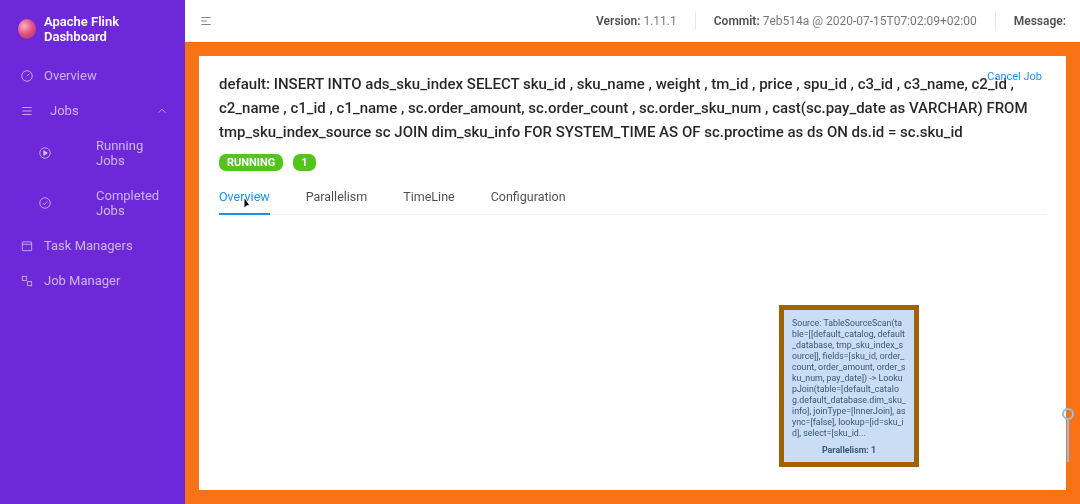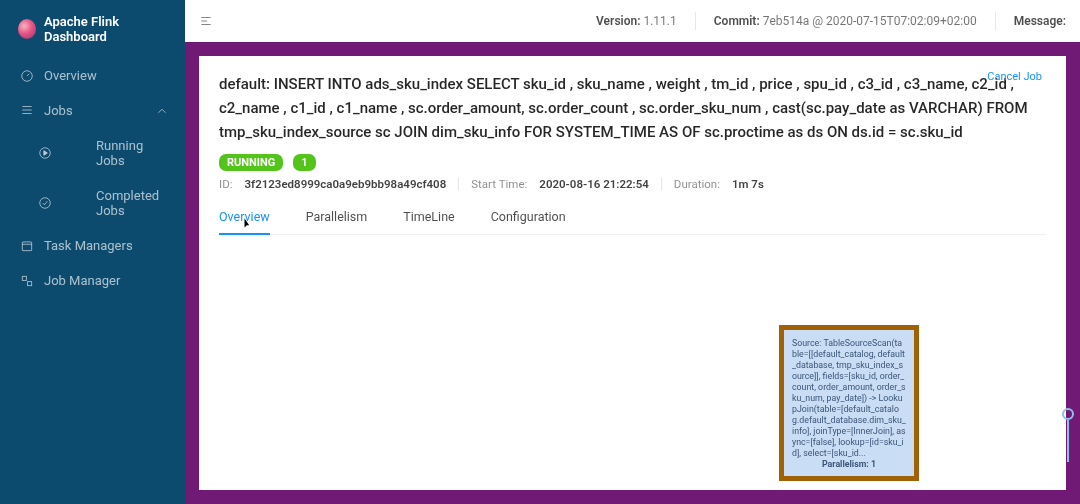--- a/index.html
+++ b/index.html
@@ -1,31 +1,31 @@
 <!DOCTYPE html>
 <html><head>
 <meta charset="utf-8">
 <style>
   * { box-sizing: border-box; margin: 0; padding: 0; }
   html, body { width: 1080px; height: 504px; font-family: -apple-system, BlinkMacSystemFont, "Segoe UI", Roboto, "Helvetica Neue", Arial, sans-serif; background: #f0f2f5; color: rgba(0,0,0,.85); overflow: hidden; }
   .app { display: flex; width: 100%; height: 100%; }
 
   
-  .sidebar { width: 185px; background: #0c4a6e; color: rgba(255,255,255,.65); display: flex; flex-direction: column; font-size: 13px; }
+  .sidebar { width: 185px; background: #6d28d9; color: rgba(255,255,255,.65); display: flex; flex-direction: column; font-size: 13px; }
   .brand { display: flex; align-items: center; gap: 8px; padding: 14px 14px 14px 18px; color: #fff; font-weight: 600; font-size: 13px; }
   .brand-logo { width: 20px; height: 20px; border-radius: 50%; background: radial-gradient(circle at 35% 35%, #f6b4c1 0%, #e55384 45%, #9b2f6e 100%); }
   .menu { list-style: none; }
   .menu li { display: flex; align-items: center; gap: 10px; padding: 10px 16px 10px 20px; cursor: pointer; color: rgba(255,255,255,.65); }
   .menu li.group { justify-content: space-between; }
   .menu li.sub { padding-left: 38px; gap: 44px; }
   .icon-sm { width: 14px; height: 14px; display: inline-flex; align-items: center; justify-content: center; }
   .icon-sm svg { width: 14px; height: 14px; stroke: currentColor; fill: none; stroke-width: 1.5; }
 
   
-  .main { flex: 1; display: flex; flex-direction: column; background: #701a75; justify-content: space-between; }
+  .main { flex: 1; display: flex; flex-direction: column; background: #f97316; justify-content: space-between; }
   .topbar { height: 42px; background: #fff; display: flex; align-items: center; padding: 0 14px; box-shadow: 0 1px 0 rgba(0,0,0,.04); font-size: 12px; color: rgba(0,0,0,.55); }
   .topbar .collapse-icon { margin-right: auto; cursor: pointer; color: rgba(0,0,0,.55); }
   .topbar .meta { display: flex; gap: 18px; align-items: center; }
   .meta-label { color: rgba(0,0,0,.7); font-weight: 600; }
   .sep { width: 1px; height: 18px; background: #e8e8e8; }
 
   
   .content { margin: 14px; background: #fff; padding: 16px 20px 0 20px; height: calc(100% - 70px); overflow: hidden; position: relative; }
   .job-title { font-size: 15px; font-weight: 500; line-height: 1.6; color: rgba(0,0,0,.85); }
   .cancel-link { position: absolute; top: 14px; right: 24px; color: #1890ff; font-size: 11px; cursor: pointer; }
@@ -45,21 +45,21 @@
   .tab { padding: 8px 0 10px; cursor: pointer; color: rgba(0,0,0,.7); position: relative; }
   .tab.active { color: #1890ff; }
   .tab.active::after { content: ""; position: absolute; left: 0; right: 0; bottom: -1px; height: 2px; background: #1890ff; }
   .cursor-pointer { position: absolute; left: 22px; top: 14px; width: 14px; height: 18px; pointer-events: none; }
   .cursor-pointer svg { width: 14px; height: 18px; }
 
   
   .graph { position: relative; width: 100%; height: 280px; }
   .node { position: absolute; left: 560px; top: 90px; width: 140px; background: #c9ddf4; border: 5px solid #a16207; font-size: 8.8px; line-height: 1.25; color: #3b5679; padding: 8px 8px 6px; }
   .node .desc { word-break: break-all; }
-  .node .par { text-align: center; font-weight: 700; }
+  .node .par { text-align: center; font-weight: 700; margin-top: 6px; }
 
   
   .zoom-handle { position: absolute; right: 6px; top: 408px; width: 12px; height: 54px; display: flex; flex-direction: column; align-items: center; }
   .zoom-handle .ring { width: 12px; height: 12px; border: 2px solid #8fc0ea; border-radius: 50%; }
   .zoom-handle .stem { width: 2px; flex: 1; background: #8fc0ea; }
 </style>
 </head>
 <body>
 
 <div class="app">
@@ -72,21 +72,21 @@
       <li>
         <span class="icon-sm">
             <svg viewBox="0 0 24 24">
               <circle cx="12" cy="12" r="9"></circle>
               <path d="M12 12 L16 8"></path>
             </svg>
           </span>
         <span>Overview</span>
       </li>
       <li class="group">
-        <span style="display:flex;gap:10px;">
+        <span style="display:flex;align-items:center;gap:16px;">
           <span class="icon-sm">
               <svg viewBox="0 0 24 24">
                 <path d="M4 6h16M4 12h16M4 18h16"></path>
               </svg>
             </span>
           <span>Jobs</span>
         </span>
         <span class="icon-sm">
             <svg viewBox="0 0 24 24">
               <path d="M6 15l6-6 6 6"></path>
@@ -150,30 +150,20 @@
 
     <div class="content">
       <div class="job-title">default: INSERT INTO ads_sku_index SELECT sku_id , sku_name , weight , tm_id , price , spu_id , c3_id , c3_name, c2_id , c2_name , c1_id , c1_name , sc.order_amount, sc.order_count , sc.order_sku_num , cast(sc.pay_date as VARCHAR) FROM tmp_sku_index_source sc JOIN dim_sku_info FOR SYSTEM_TIME AS OF sc.proctime as ds ON ds.id = sc.sku_id</div>
       <a class="cancel-link">Cancel Job</a>
 
       <div class="status-row">
         <span class="tag tag-running">RUNNING</span>
         <span class="tag tag-count">1</span>
       </div>
 
-      <div class="info-row">
-        <span class="info-label">ID:</span>
-        <span class="info-val">3f2123ed8999ca0a9eb9bb98a49cf408</span>
-        <span class="vsep"></span>
-        <span class="info-label">Start Time:</span>
-        <span class="info-val">2020-08-16 21:22:54</span>
-        <span class="vsep"></span>
-        <span class="info-label">Duration:</span>
-        <span class="info-val">1m 7s</span>
-      </div>
 
       <div class="tabs">
         <div class="tab active">Overview</div>
         <div class="tab">Parallelism</div>
         <div class="tab">TimeLine</div>
         <div class="tab">Configuration</div>
         <span class="cursor-pointer"><svg viewBox="0 0 24 24">
               <path d="M6 2v16l4-4h4L6 2z" fill="#000"></path>
             </svg></span>
       </div>

